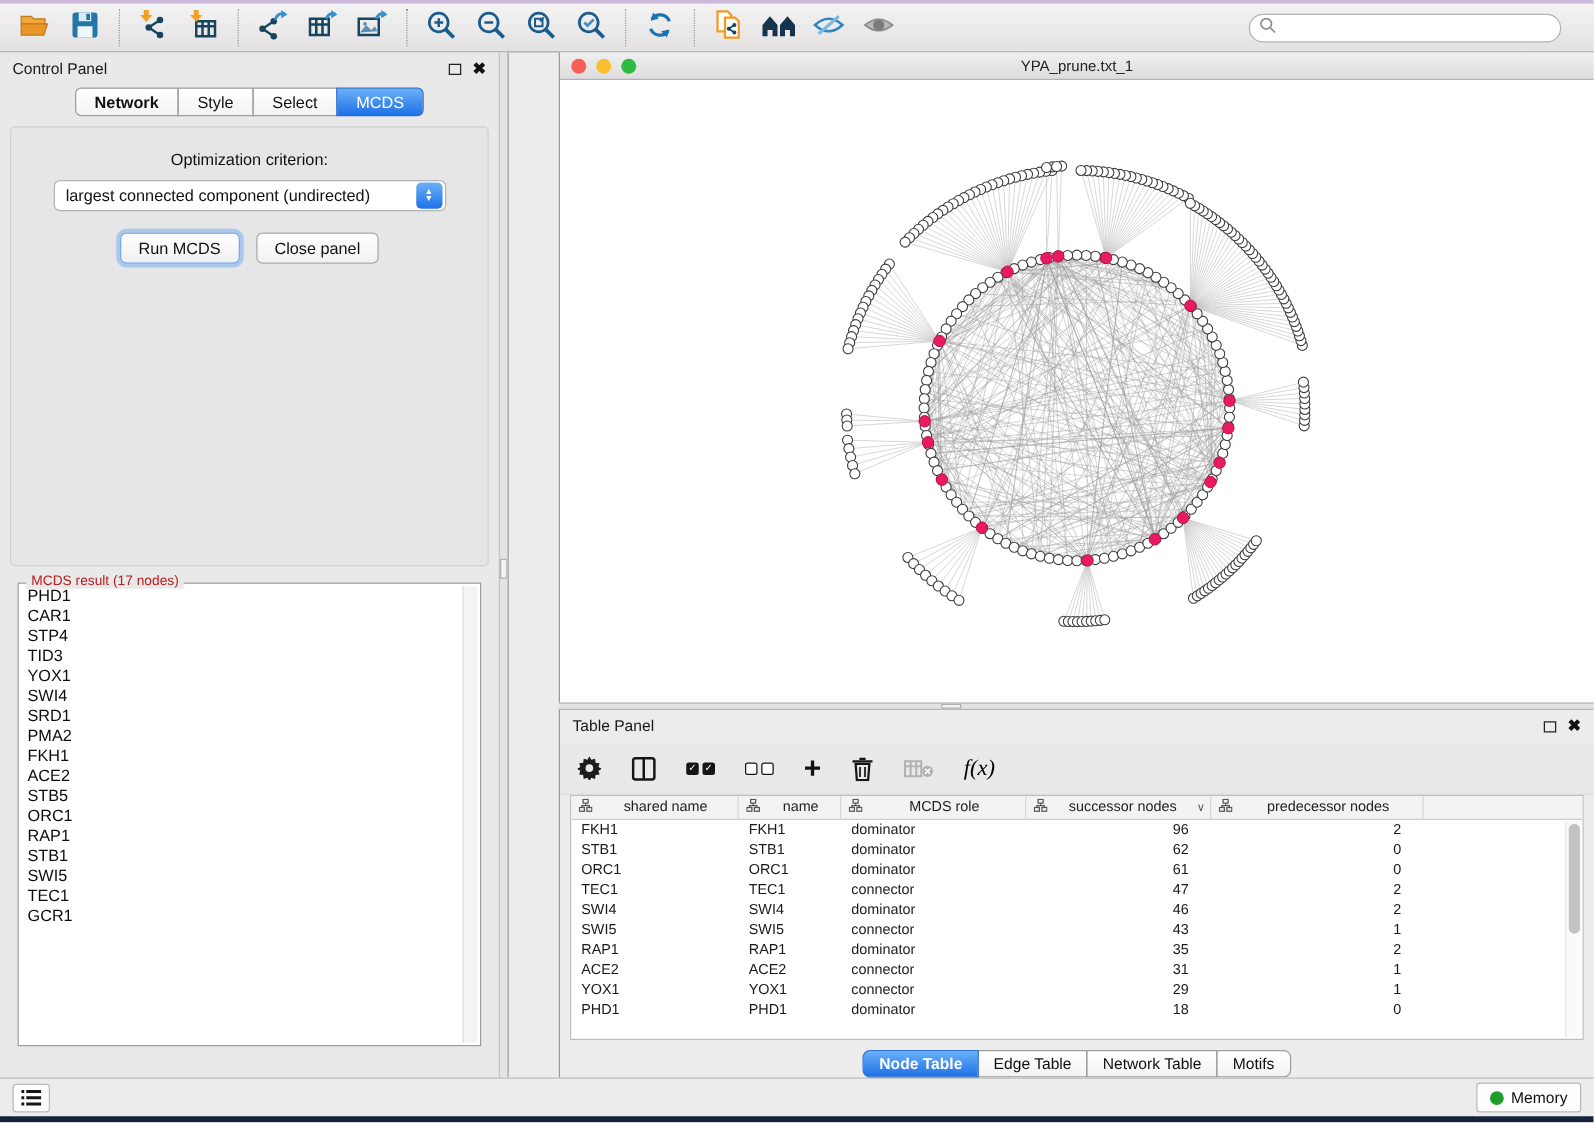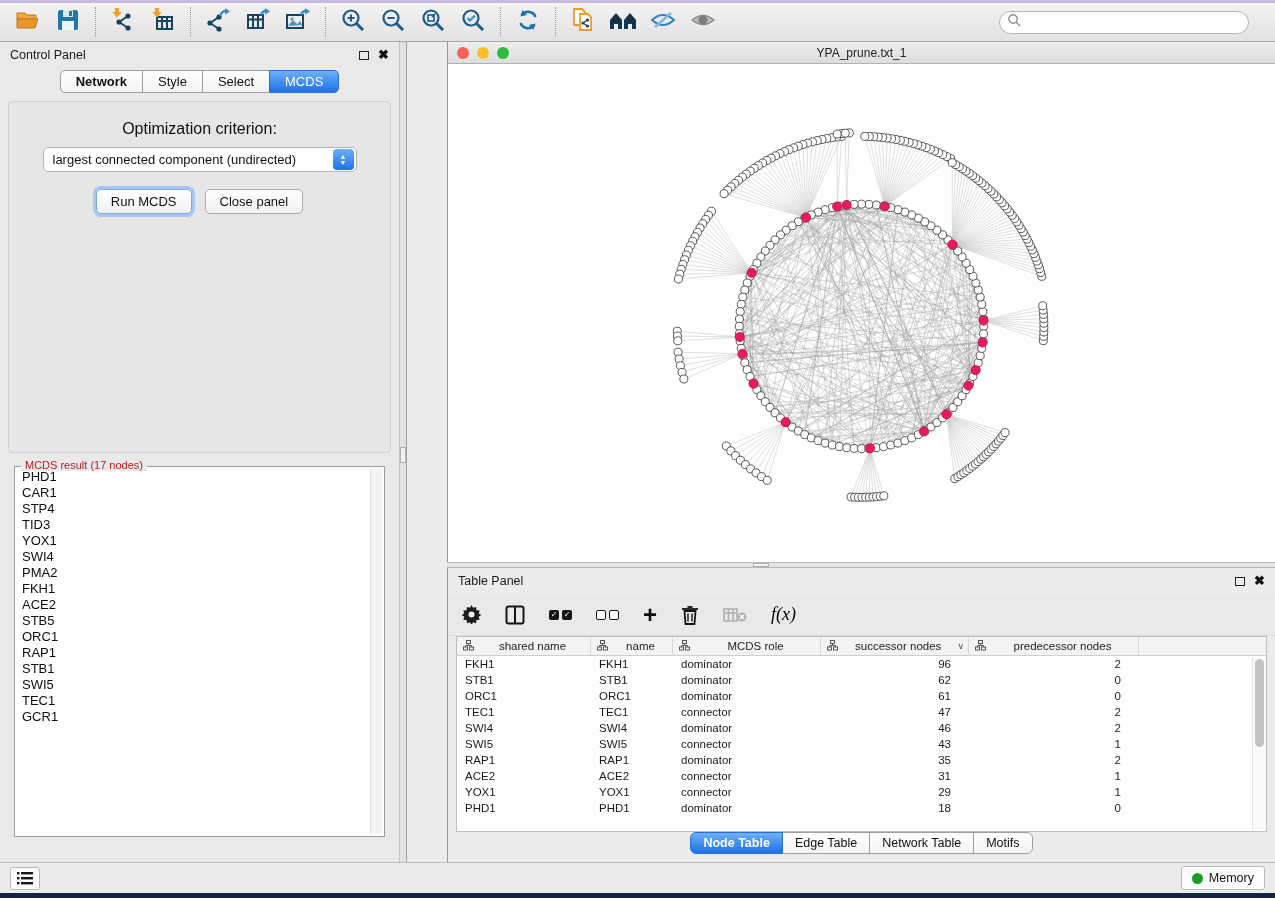--- a/index.html
+++ b/index.html
@@ -28,21 +28,21 @@
   .float-ic { width:10px; height:9px; border:1.5px solid #222; display:inline-block; }
   .close-ic { font-size:13px; font-weight:bold; color:#111; line-height:10px; }
   .cp-tabs { display:flex; justify-content:center; margin-top:2px; }
   .seg { padding:3px 15px; font-size:13px; color:#111; background:linear-gradient(#ffffff,#f3f3f3);
          border:1px solid #9f9f9f; margin-left:-1px; position:relative; }
   .seg:first-child { border-radius:5px 0 0 5px; margin-left:0;font-weight:bold; }
   .seg:last-child { border-radius:0 5px 5px 0; }
   .seg.active { background:linear-gradient(#6cb0f7,#1e71e8); color:#fff; border-color:#2a6fd4; z-index:1; }
   .tab-content { margin:8px 8px 0 8px; height:352px; background:#e6e6e6; border:1px solid #d0d0d0; border-radius:4px;
                  display:flex; flex-direction:column; align-items:center; }
-  .opt-label { margin-top:18px; font-size:16px; color:#111; }
+  .opt-label { margin-top:18px; font-size:13px; color:#111; }
   .selectbox { margin-top:9px; width:314px; height:25px; background:#fff; border:1px solid #b4b4b4; border-radius:5px;
                display:flex; align-items:center; position:relative; }
   .selectbox .sel-text { flex:1; font-size:13px; padding-left:9px; color:#111; }
   .stepper { width:21px; height:21px; margin-right:2px; border-radius:4px; background:linear-gradient(#6cb0f7,#1e71e8);
              display:flex; flex-direction:column; align-items:center; justify-content:center; color:#fff; }
   .stepper span { font-size:7px; line-height:6px; }
   .btn-row { margin-top:17px; display:flex; gap:13px; }
   .btn { padding:4px 14px; font-size:13px; background:linear-gradient(#ffffff,#f1f1f1); border:1px solid #ababab;
          border-radius:5px; color:#111; }
   .btn.default { border-color:#7aa9e9; box-shadow:0 0 0 3px rgba(110,170,245,.5); }
@@ -83,21 +83,21 @@
   .thead { display:flex; height:19px; background:#f3f3f3; border-bottom:1px solid #cfcfcf; }
   .th { display:flex; align-items:center; font-size:11.5px; color:#222; border-right:1px solid #d8d8d8; padding:0 4px 0 6px; }
   .th .th-label { margin:0 auto; }
   .th .sort { color:#555; font-size:9px; margin-left:4px; }
   .trow { display:flex; height:16px; }
   .td { font-size:11.5px; color:#1a1a1a; line-height:16px; white-space:nowrap; overflow:hidden; }
   .td.left { padding-left:8px; text-align:left; }
   .td.right { padding-right:18px; text-align:right; }
   .tbl-scroll { position:absolute; top:20px; bottom:1px; right:1px; width:13px; background:#fafafa; border-left:1px solid #e4e4e4; }
   .tbl-thumb { position:absolute; top:2px; left:2px; width:9px; height:88px; background:#c3c3c3; border-radius:5px; }
-  .table-tabs { height:30px; display:flex; align-items:flex-start; justify-content:center; }
+  .table-tabs { height:30px; display:flex; align-items:flex-end; justify-content:center; }
   .table-tabs .seg { font-size:12.5px; padding:3px 12px; }
   .table-tabs .seg:first-child { border-radius:6px 0 0 6px; }
   .table-tabs .seg:last-child { border-radius:0 6px 6px 0; }
 
   
   .statusbar { position:absolute; left:0; right:0; bottom:5px; height:31px; background:#ececec; border-top:1px solid #bdbdbd;
                display:flex; align-items:center; padding:0 10px; }
   .status-btn { width:30px; height:23px; background:#fdfdfd; border:1px solid #b9b9b9; border-radius:3px;
                 display:flex; align-items:center; justify-content:center; }
   .memory-btn { margin-left:auto; height:24px; background:#fdfdfd; border:1px solid #b9b9b9; border-radius:3px;
@@ -288,20 +288,21 @@
       </div>
       <div class="groupbox">
         <span class="gb-legend">MCDS result (17 nodes)</span>
         <div class="gb-list" id="mcds-list">
             <div class="gb-item">PHD1</div>
             <div class="gb-item">CAR1</div>
             <div class="gb-item">STP4</div>
             <div class="gb-item">TID3</div>
             <div class="gb-item">YOX1</div>
             <div class="gb-item">SWI4</div>
+            <div class="gb-item">SRD1</div>
             <div class="gb-item">PMA2</div>
             <div class="gb-item">FKH1</div>
             <div class="gb-item">ACE2</div>
             <div class="gb-item">STB5</div>
             <div class="gb-item">ORC1</div>
             <div class="gb-item">RAP1</div>
             <div class="gb-item">STB1</div>
             <div class="gb-item">SWI5</div>
             <div class="gb-item">TEC1</div>
             <div class="gb-item">GCR1</div>

